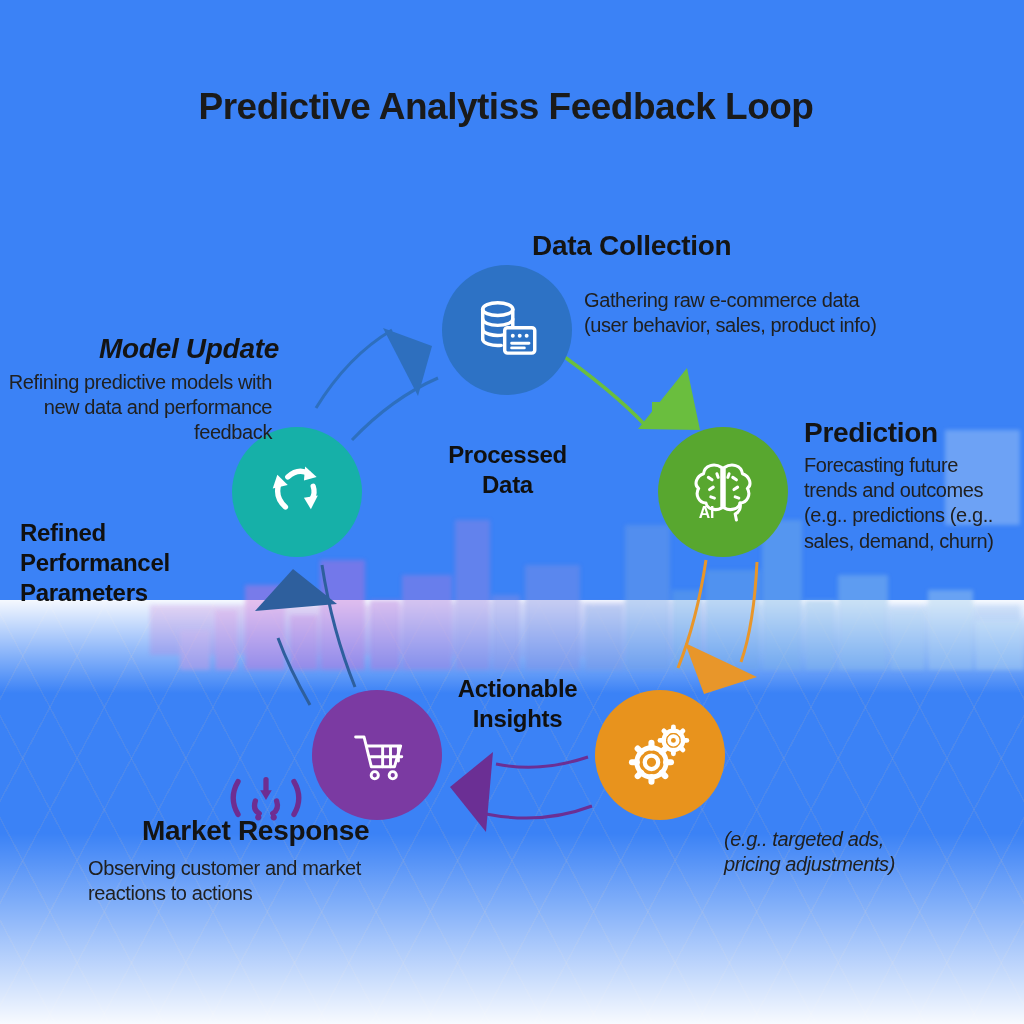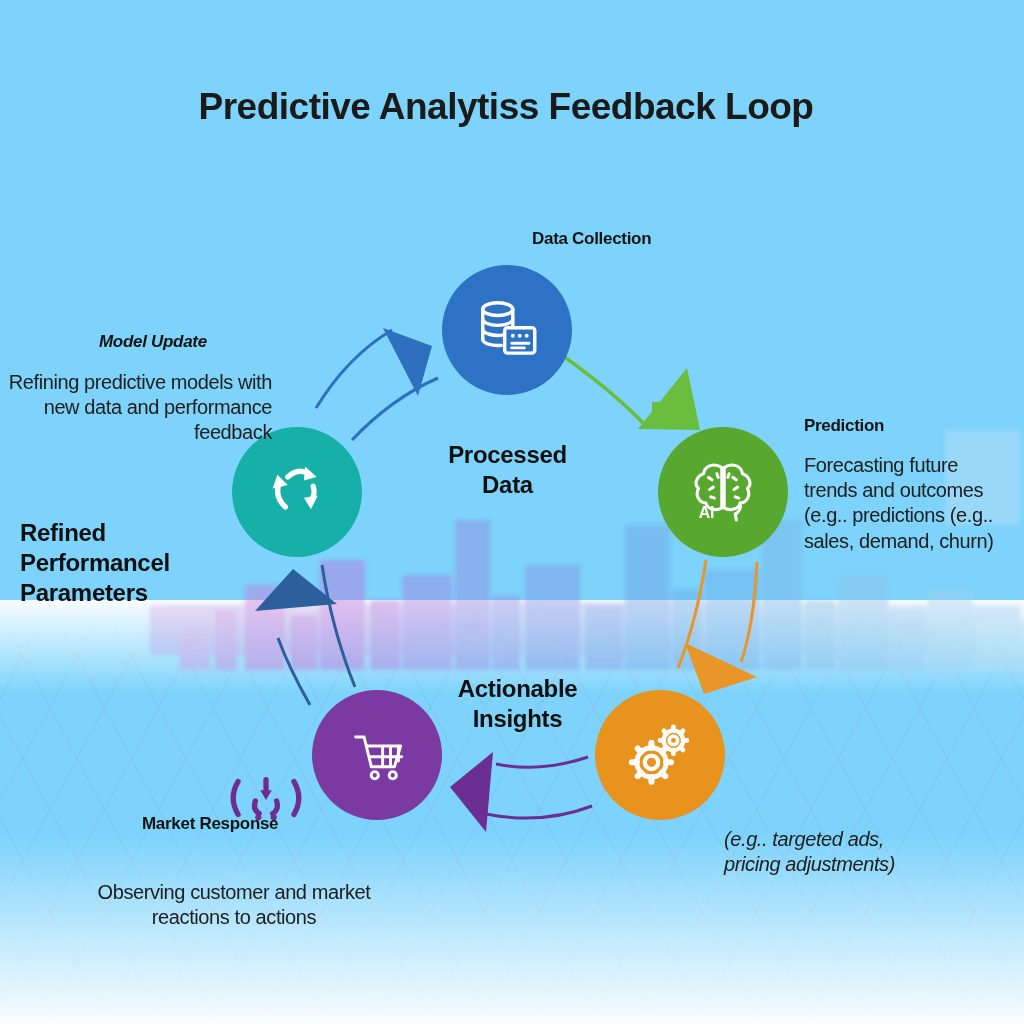--- a/index.html
+++ b/index.html
@@ -1,16 +1,16 @@
 <!DOCTYPE html>
 <html><head>
 <meta charset="utf-8">
 <style>
   html,body{margin:0;padding:0;background:#fff;}
-  .canvas{position:relative;width:1024px;height:1024px;background:#7dd3fc;overflow:hidden;
+  .canvas{position:relative;width:1024px;height:1024px;background:#3b82f6;overflow:hidden;
           font-family:"Liberation Sans",sans-serif;color:#1c1c1c;}
 
   
   .grid-floor{position:absolute;left:0;top:600px;width:1024px;height:424px;
     background-image:
       repeating-linear-gradient(62deg, rgba(140,160,200,.20) 0 1.5px, rgba(0,0,0,0) 1.5px 48px),
       repeating-linear-gradient(-62deg, rgba(140,160,200,.20) 0 1.5px, rgba(0,0,0,0) 1.5px 48px);}
   .grid-fade{position:absolute;left:0;top:600px;width:1024px;height:424px;
     background:linear-gradient(180deg, rgba(255,255,255,.95) 0%, rgba(255,255,255,0) 22%,
                rgba(255,255,255,0) 55%, rgba(255,255,255,.96) 100%);}
@@ -22,37 +22,37 @@
          font-size:37px;font-weight:700;letter-spacing:-.5px;color:#1a1a1a;}
 
   .circle{position:absolute;width:130px;height:130px;border-radius:50%;
           display:flex;align-items:center;justify-content:center;}
   #c-data{left:442px;top:265px;background:#2d72c5;}
   #c-model{left:232px;top:427px;background:#16b0a8;}
   #c-pred{left:658px;top:427px;background:#58a72f;}
   #c-market{left:312px;top:690px;background:#7b3aa2;}
   #c-action{left:595px;top:690px;background:#e8931d;}
 
-  .h{position:absolute;font-size:17px;font-weight:700;color:#141414;letter-spacing:-.3px;
+  .h{position:absolute;font-size:28px;font-weight:700;color:#141414;letter-spacing:-.3px;
      line-height:1.18;white-space:pre-line;}
   .d{position:absolute;font-size:20px;font-weight:400;color:#202020;letter-spacing:-.4px;
      line-height:1.26;white-space:pre-line;}
   .fl{position:absolute;font-size:24px;font-weight:700;color:#101010;letter-spacing:-.3px;
       line-height:1.24;white-space:pre-line;margin-top:12px;}
 
   #t-data{left:532px;top:229px;}
   #d-data{left:584px;top:288px;width:300px;}
   #t-pred{left:804px;top:416px;}
   #d-pred{left:804px;top:453px;width:220px;}
   #t-model{left:99px;top:332px;font-style:italic;}
   #d-model{left:0px;top:370px;width:272px;text-align:right;}
   #t-action{left:741px;top:747px;}
   #d-action{left:724px;top:827px;width:230px;font-style:italic;}
   #t-market{left:142px;top:814px;text-align:right;}
-  #d-market{left:88px;top:856px;width:292px;text-align:center;margin-top:24px;}
+  #d-market{left:88px;top:856px;width:292px;text-align:left;}
 
   #l-processed{left:425px;top:428px;width:165px;text-align:center;}
   #l-insights{left:440px;top:662px;width:155px;text-align:center;}
   #l-refined{left:20px;top:506px;width:215px;text-align:left;}
 
   .deco{position:absolute;left:222px;top:772px;}
 </style>
 </head>
 <body>
 
@@ -136,20 +136,22 @@
         <path d="M11,40 a13,5.5 0 0 0 16,5.3"></path>
       </g>
       <rect x="30" y="30" width="26" height="22" rx="2.5" fill="#2d72c5" stroke="#fff" stroke-width="3"></rect>
       <circle cx="37" cy="37" r="1.7" fill="#fff"></circle>
       <circle cx="43" cy="37" r="1.7" fill="#fff"></circle>
       <circle cx="49" cy="37" r="1.7" fill="#fff"></circle>
       <path d="M36,43.5 h15 M36,47.5 h11" stroke="#fff" stroke-width="2.5" stroke-linecap="round"></path>
     </svg>
   </div>
   <div class="h" id="t-data">Data Collection</div>
+  <div class="d" id="d-data">Gathering raw e-commerce data
+(user behavior, sales, product info)</div>
 
   <div class="circle" id="c-pred">
     <svg width="78" height="78" viewBox="0 0 64 64">
       <g fill="none" stroke="#fff" stroke-width="2.5" stroke-linecap="round" stroke-linejoin="round">
         <path d="M31,12 C25,8 17,10 16,17 C10,19 8,26 12,29 C9,34 12,41 18,41 C19,46 26,48 31,45 V12"></path>
         <path d="M33,12 C39,8 47,10 48,17 C54,19 56,26 52,29 C55,34 52,41 46,41 C45,46 38,48 33,45 V12"></path>
         <path d="M46,41 C47,45 45,49 42,50 L43,55"></path>
         <path d="M20,20 l3,2 M24,28 l-3,2 M22,36 l3,1 M40,20 l3,2 M44,28 l-3,2 M42,36 l3,1 M27,17 l1,3 M37,17 l-1,3"></path>
       </g>
       <text x="12" y="53" fill="#fff" font-size="13" font-weight="bold" font-family="Liberation Sans, sans-serif">AI</text>

